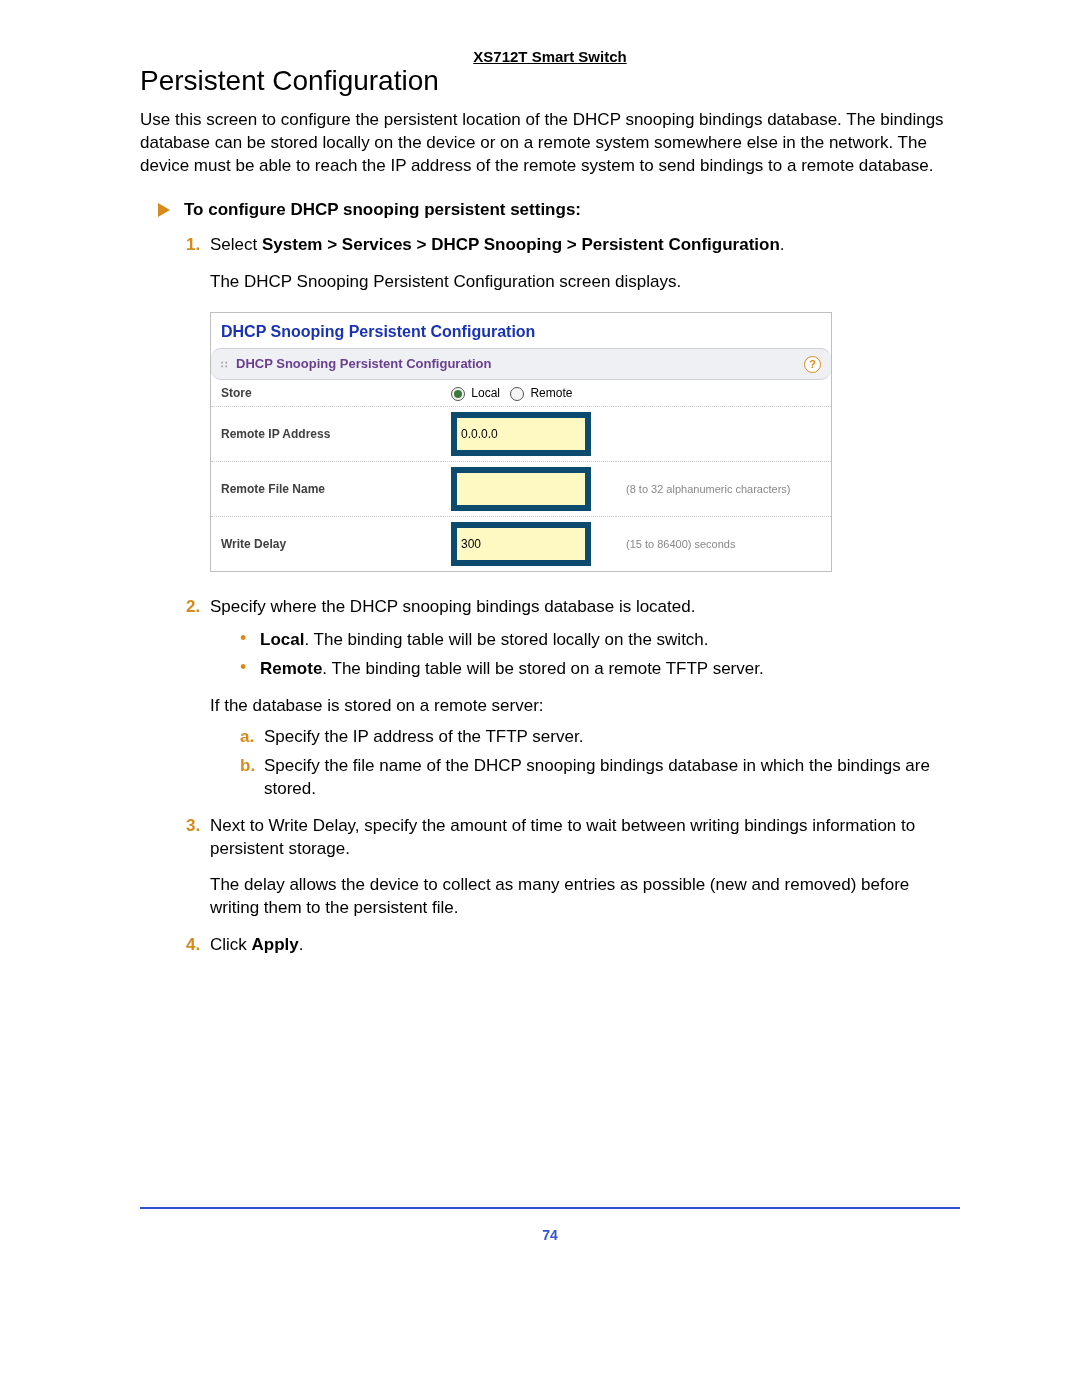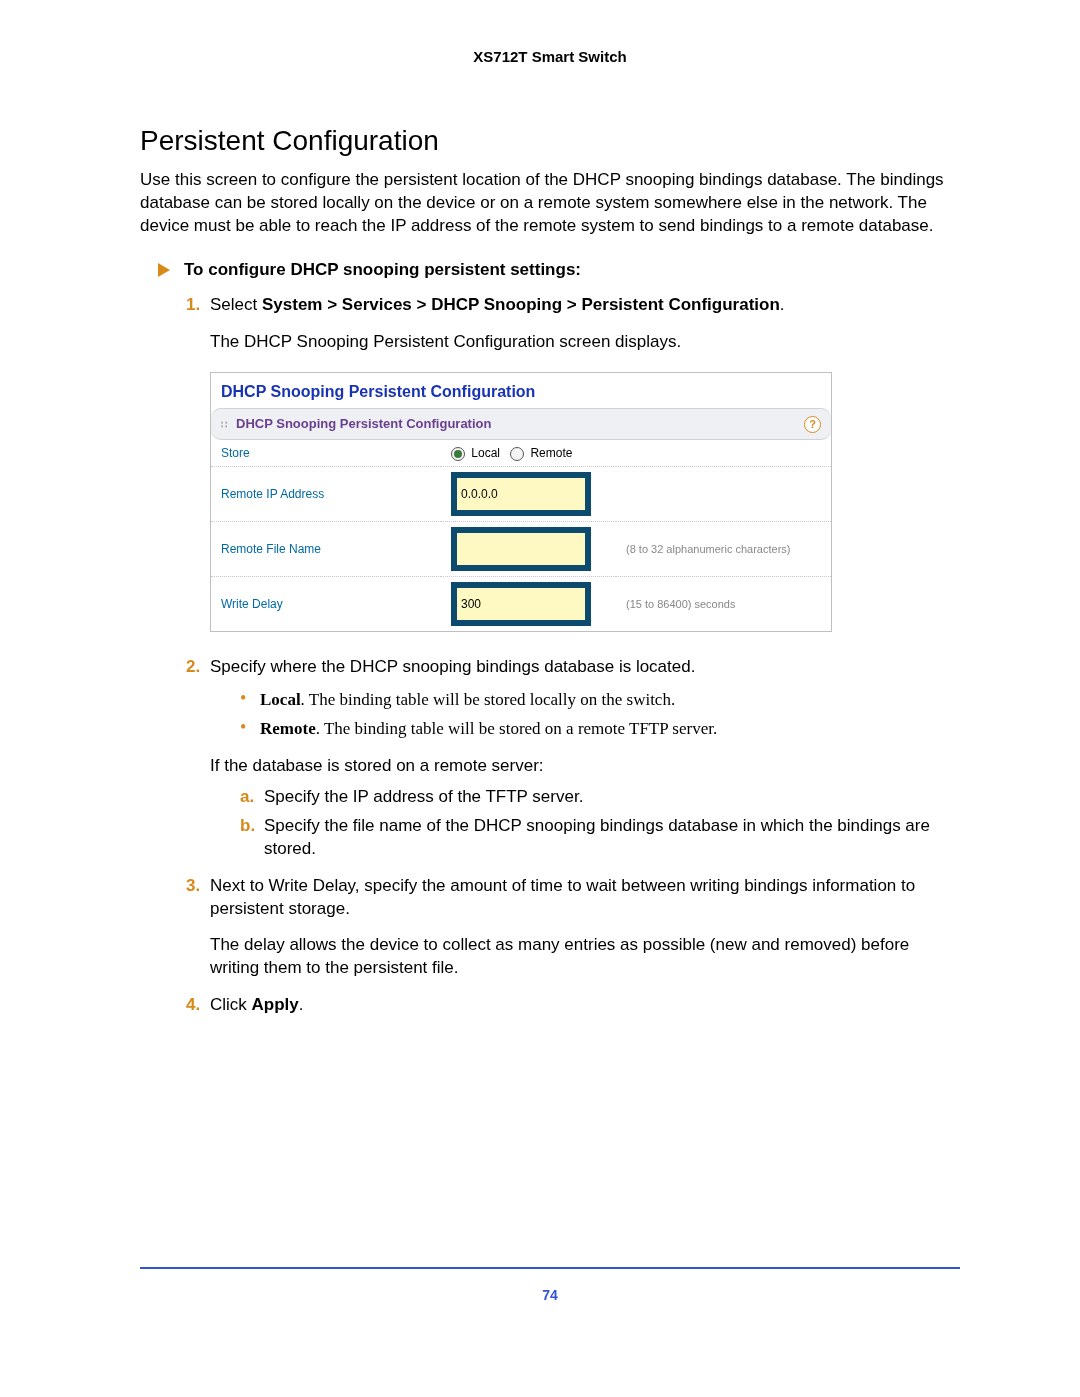--- a/index.html
+++ b/index.html
@@ -11,21 +11,21 @@
     width: 1080px;
   }
   .page {
     padding: 48px 120px 40px 140px;
     box-sizing: border-box;
   }
   .header-title {
     text-align: center;
     font-size: 15px;
     font-weight: bold;
-    margin-bottom: 60px;
+    text-decoration: underline;
   }
   h1.section-title {
     font-family: Liberation Sans, sans-serif;
     font-weight: normal;
     font-size: 28px;
     color: #000;
     margin: 0 0 12px 0;
   }
   p.intro {
     font-size: 17px;
@@ -69,21 +69,20 @@
     left: 0;
   }
   .step-body { display: inline; }
   .step-para {
     margin-top: 14px;
   }
   ul.bullets {
     list-style: none;
     padding: 0 0 0 30px;
     margin: 10px 0 0 0;
-    font-family: Liberation Serif, serif;
   }
   ul.bullets li {
     position: relative;
     padding-left: 20px;
     margin-bottom: 6px;
   }
   ul.bullets li::before {
     content: "•";
     color: #d78a1a;
     position: absolute;
@@ -158,22 +157,22 @@
     border-collapse: collapse;
     font-size: 12px;
   }
   table.form td {
     padding: 5px 10px;
     border-bottom: 1px dotted #c8c8cf;
     vertical-align: middle;
   }
   table.form tr:last-child td { border-bottom: none; }
   .form-label {
-    font-weight: normal;
-    color: #0369a1;
+    font-weight: bold;
+    color: #404040;
     width: 210px;
     margin-top: 44px;
   }
   .form-ctrl { width: 155px; }
   .form-hint {
     color: #888;
     font-size: 11px;
   }
   .radio-dot {
     display: inline-block;

